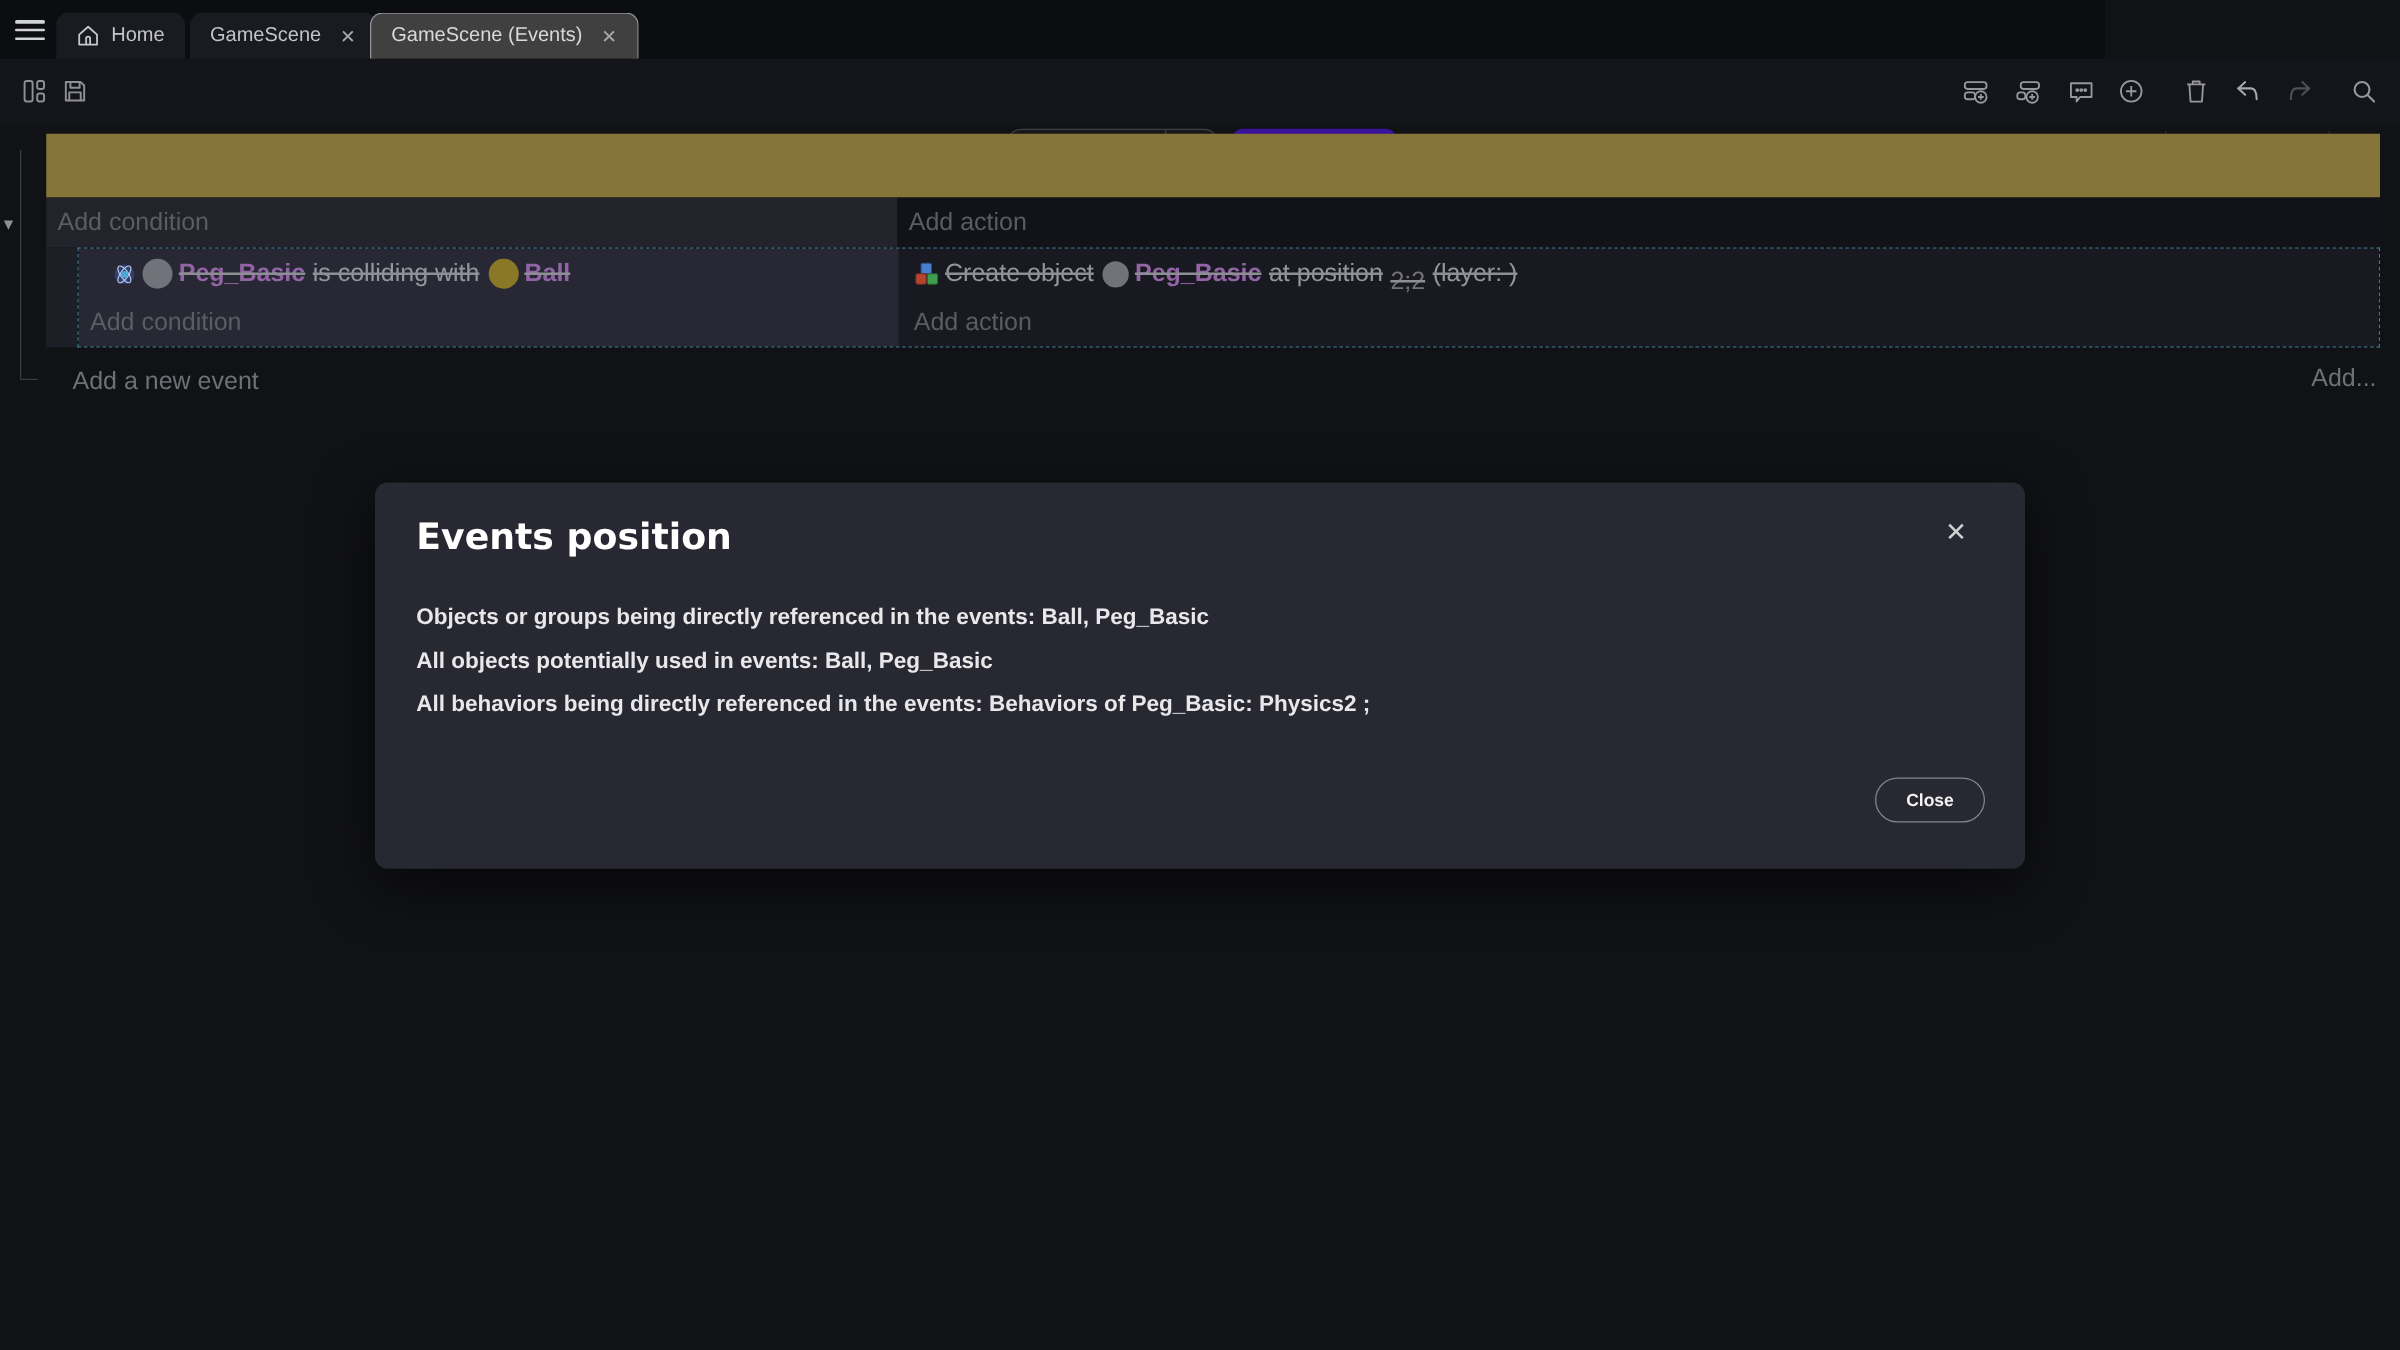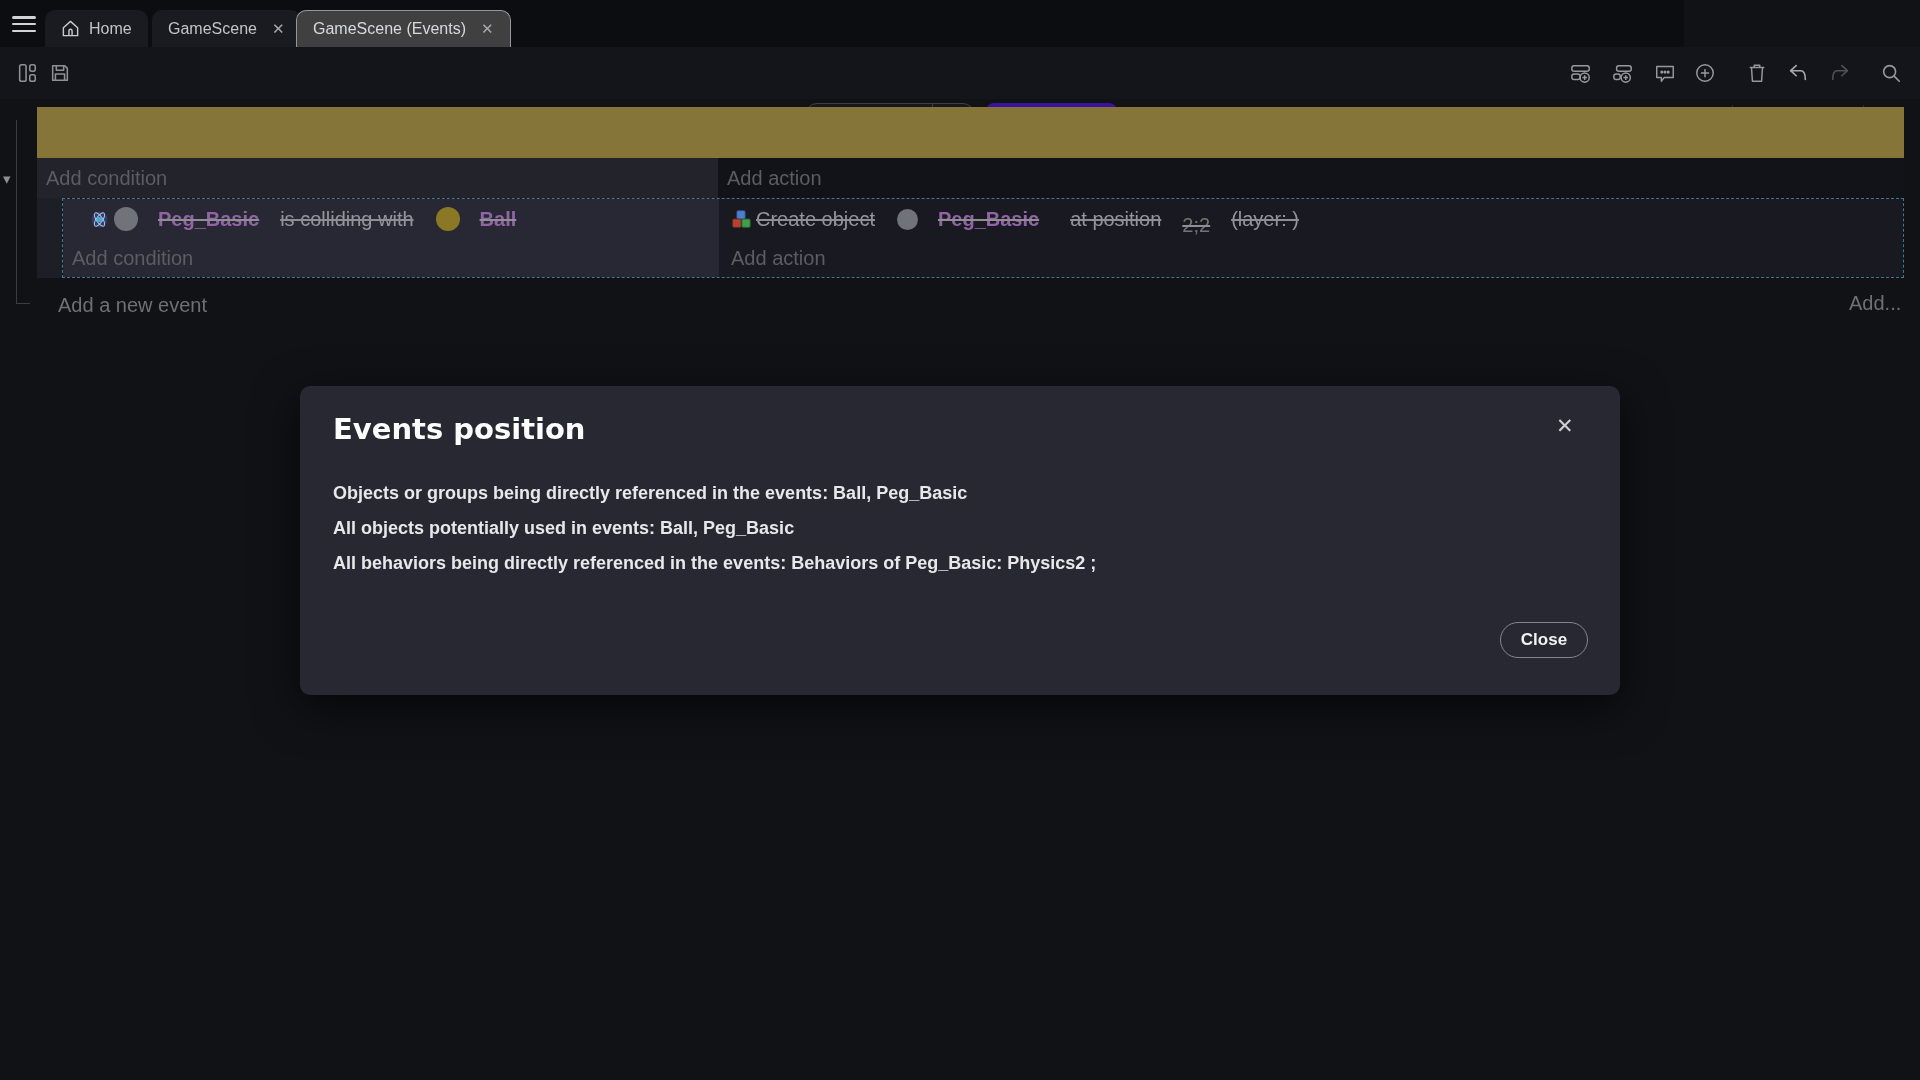--- a/index.html
+++ b/index.html
@@ -49,21 +49,21 @@
   
   .sel-bar { left:37px; top:107px; width:1867px; height:51px; background:#857538; cursor:pointer; }
   .rowA-cond { left:37px; top:158px; width:681px; height:40px; background:#22232b; }
   .rowA-act  { left:718px; top:158px; width:1186px; height:40px; background:#121318; }
   .rowB-strip{ left:37px; top:198px; width:25px; height:80px; background:#1d1f26; }
   .rowB { left:62px; top:198px; width:1842px; height:80px; border:1px dashed #41778f; display:flex; }
   .rowB-cond { width:656px; height:100%; background:#272834; }
   .rowB-act  { flex:1; height:100%; background:#191a21; }
   .add-link { font-size:20px; color:#5c5d63; cursor:pointer; display:flex; align-items:center; height:100%; }
   .evt-line { display:flex; align-items:center; height:40px; font-size:20px; }
-  .strike { text-decoration:line-through; text-decoration-color:#8e8f95; color:#95969c; display:flex; align-items:center;gap:15px; }
+  .strike { text-decoration:line-through; text-decoration-color:#8e8f95; color:#95969c; display:flex; align-items:center; }
   .obj-name { color:#9264a6; font-weight:bold; }
   .param-num { color:#737373;margin-top:12px; }
   .obj-circle { display:inline-block; width:24px; height:24px; border-radius:50%; background:#71737a; margin:0 5px 0 7px; }
   .obj-circle.small { width:21px; height:21px; }
   .obj-circle.yellow { background:#8b7827; }
   .tree-vline { left:16px; top:120px; width:1px; height:183px; background:#3b3c42; }
   .tree-hline { left:16px; top:303px; width:14px; height:1px; background:#3b3c42; }
   .collapse-arrow { left:3px; top:170px; font-size:15px; color:#8d8e92; cursor:pointer; }
   .add-new-event { left:58px; top:294px; font-size:20px; color:#6f7075; cursor:pointer; }
   .add-more { left:1849px; top:292px; font-size:20px; color:#6f7075; cursor:pointer; }
@@ -73,21 +73,21 @@
     left:300px; top:386px; width:1320px; height:309px;
     background:#272831; border-radius:10px;
     box-shadow:0 12px 45px rgba(0,0,0,0.65);
   }
   .modal-title { left:33px; top:26px; font-size:29px; font-weight:bold; color:#ffffff; font-family:"DejaVu Sans","Liberation Sans",sans-serif; }
   .modal-x { left:1252px; top:24px; font-size:21px; color:#cfd0d4; cursor:pointer; padding:4px; }
   .modal-body { left:33px; top:90px; width:1200px; font-size:18px; font-weight:600; color:#e8e8eb; line-height:35px; }
   .close-btn {
     left:1200px; top:236px; width:88px; height:36px;
     border:1px solid #85868d; border-radius:18px; background:transparent;
-    color:#f2f2f4; font-weight:bold; font-size:17px;
+    color:#f2f2f4; font-weight:bold; font-size:14px;
   }
   svg { display:block; }
 </style>
 </head>
 <body>
 
 <div class="abs tabbar">
   <div class="abs hamburger">
       <span></span>
       <span></span>
@@ -256,21 +256,21 @@
         <svg width="20" height="20" viewBox="0 0 24 24">
           <rect x="7" y="2" width="10" height="10" rx="1.5" fill="#4a7fd0" stroke="#2c4f86" stroke-width="1"></rect>
           <rect x="2" y="12" width="10" height="10" rx="1.5" fill="#b5432f" stroke="#722a1e" stroke-width="1"></rect>
           <rect x="13" y="12" width="10" height="10" rx="1.5" fill="#3f9e4d" stroke="#27642f" stroke-width="1"></rect>
         </svg>
       </span>
       <span class="strike">
         <span>Create object</span>
         <span class="obj-circle small"></span>
         <span class="obj-name">Peg_Basic</span>
-        <span style="margin-left:16px;">at position</span>
+        <span style="margin-left:6px;">at position</span>
         <span class="param-num" style="margin-left:6px;">2;2</span>
         <span style="margin-left:6px;">(layer: )</span>
       </span>
     </div>
     <div class="add-link" style="padding-left:12px; height:38px;">Add action</div>
   </div>
 </div>
 
 <div class="abs add-new-event">Add a new event</div>
 <div class="abs add-more">Add...</div>

